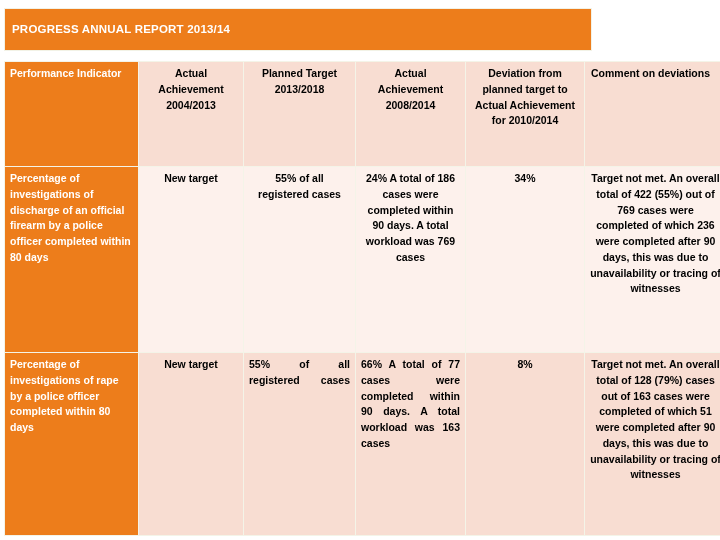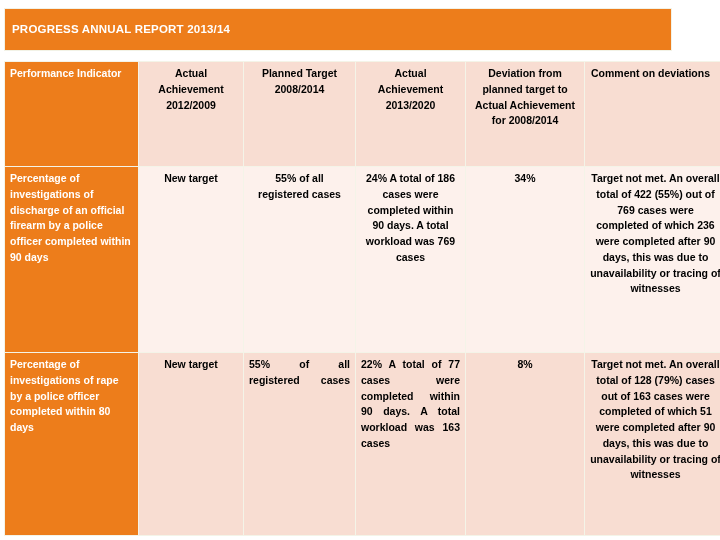--- a/index.html
+++ b/index.html
@@ -20,21 +20,21 @@
     height: 540px;
     background: #ffffff;
     box-sizing: border-box;
   }
 
   
   .title-banner {
     position: absolute;
     left: 4px;
     top: 8px;
-    width: 668px;
+    width: 588px;
     height: 43px;
     background: #ED7D1B;
     border: 1px solid #F2F2E6;
     box-sizing: border-box;
     display: flex;
     align-items: center;
   }
   .title-text {
     color: #ffffff;
     font-size: 11.5px;
@@ -135,43 +135,43 @@
       <col class="c1">
         <col class="c2">
         <col class="c3">
         <col class="c4">
         <col class="c5">
         <col class="c6">
     </colgroup>
     <thead>
       <tr>
         <th class="head-indicator">Performance Indicator</th>
-        <th class="head-plain">Actual Achievement 2012/2009</th>
-        <th class="head-plain">Planned Target 2008/2014</th>
-        <th class="head-plain">Actual Achievement 2013/2020</th>
-        <th class="head-plain">Deviation from planned target to Actual Achievement for 2008/2014</th>
+        <th class="head-plain">Actual Achievement 2004/2013</th>
+        <th class="head-plain">Planned Target 2013/2018</th>
+        <th class="head-plain">Actual Achievement 2008/2014</th>
+        <th class="head-plain">Deviation from planned target to Actual Achievement for 2010/2014</th>
         <th class="head-plain left-align">Comment on deviations</th>
       </tr>
     </thead>
     <tbody>
       <tr class="row-1">
-        <td class="ind-cell">Percentage of investigations of discharge of an official firearm by a police officer completed within 90 days</td>
+        <td class="ind-cell">Percentage of investigations of discharge of an official firearm by a police officer completed within 80 days</td>
         <td class="data-cell">New target</td>
         <td class="data-cell">55% of all registered cases</td>
         <td class="data-cell">24%
 A total of 186 cases were completed within 90 days. A total workload was 769 cases</td>
         <td class="data-cell">34%</td>
         <td class="data-cell">Target not met.
 An overall total of 422 (55%) out of 769 cases were completed of which 236 were completed after 90 days, this was due to unavailability or tracing of witnesses</td>
       </tr>
       <tr class="row-2">
         <td class="ind-cell">Percentage of investigations of rape by a police officer completed within 80 days</td>
         <td class="data-cell">New target</td>
         <td class="data-cell justify">55% of all registered cases</td>
-        <td class="data-cell justify">22%
+        <td class="data-cell justify">66%
 A total of 77 cases were completed within 90 days. A total workload was 163 cases</td>
         <td class="data-cell">8%</td>
         <td class="data-cell">Target not met.
 An overall total of 128 (79%) cases out of 163 cases were completed of which 51 were completed after 90 days, this was due to unavailability or tracing of witnesses</td>
       </tr>
     </tbody>
   </table>
 
 </div>
 

